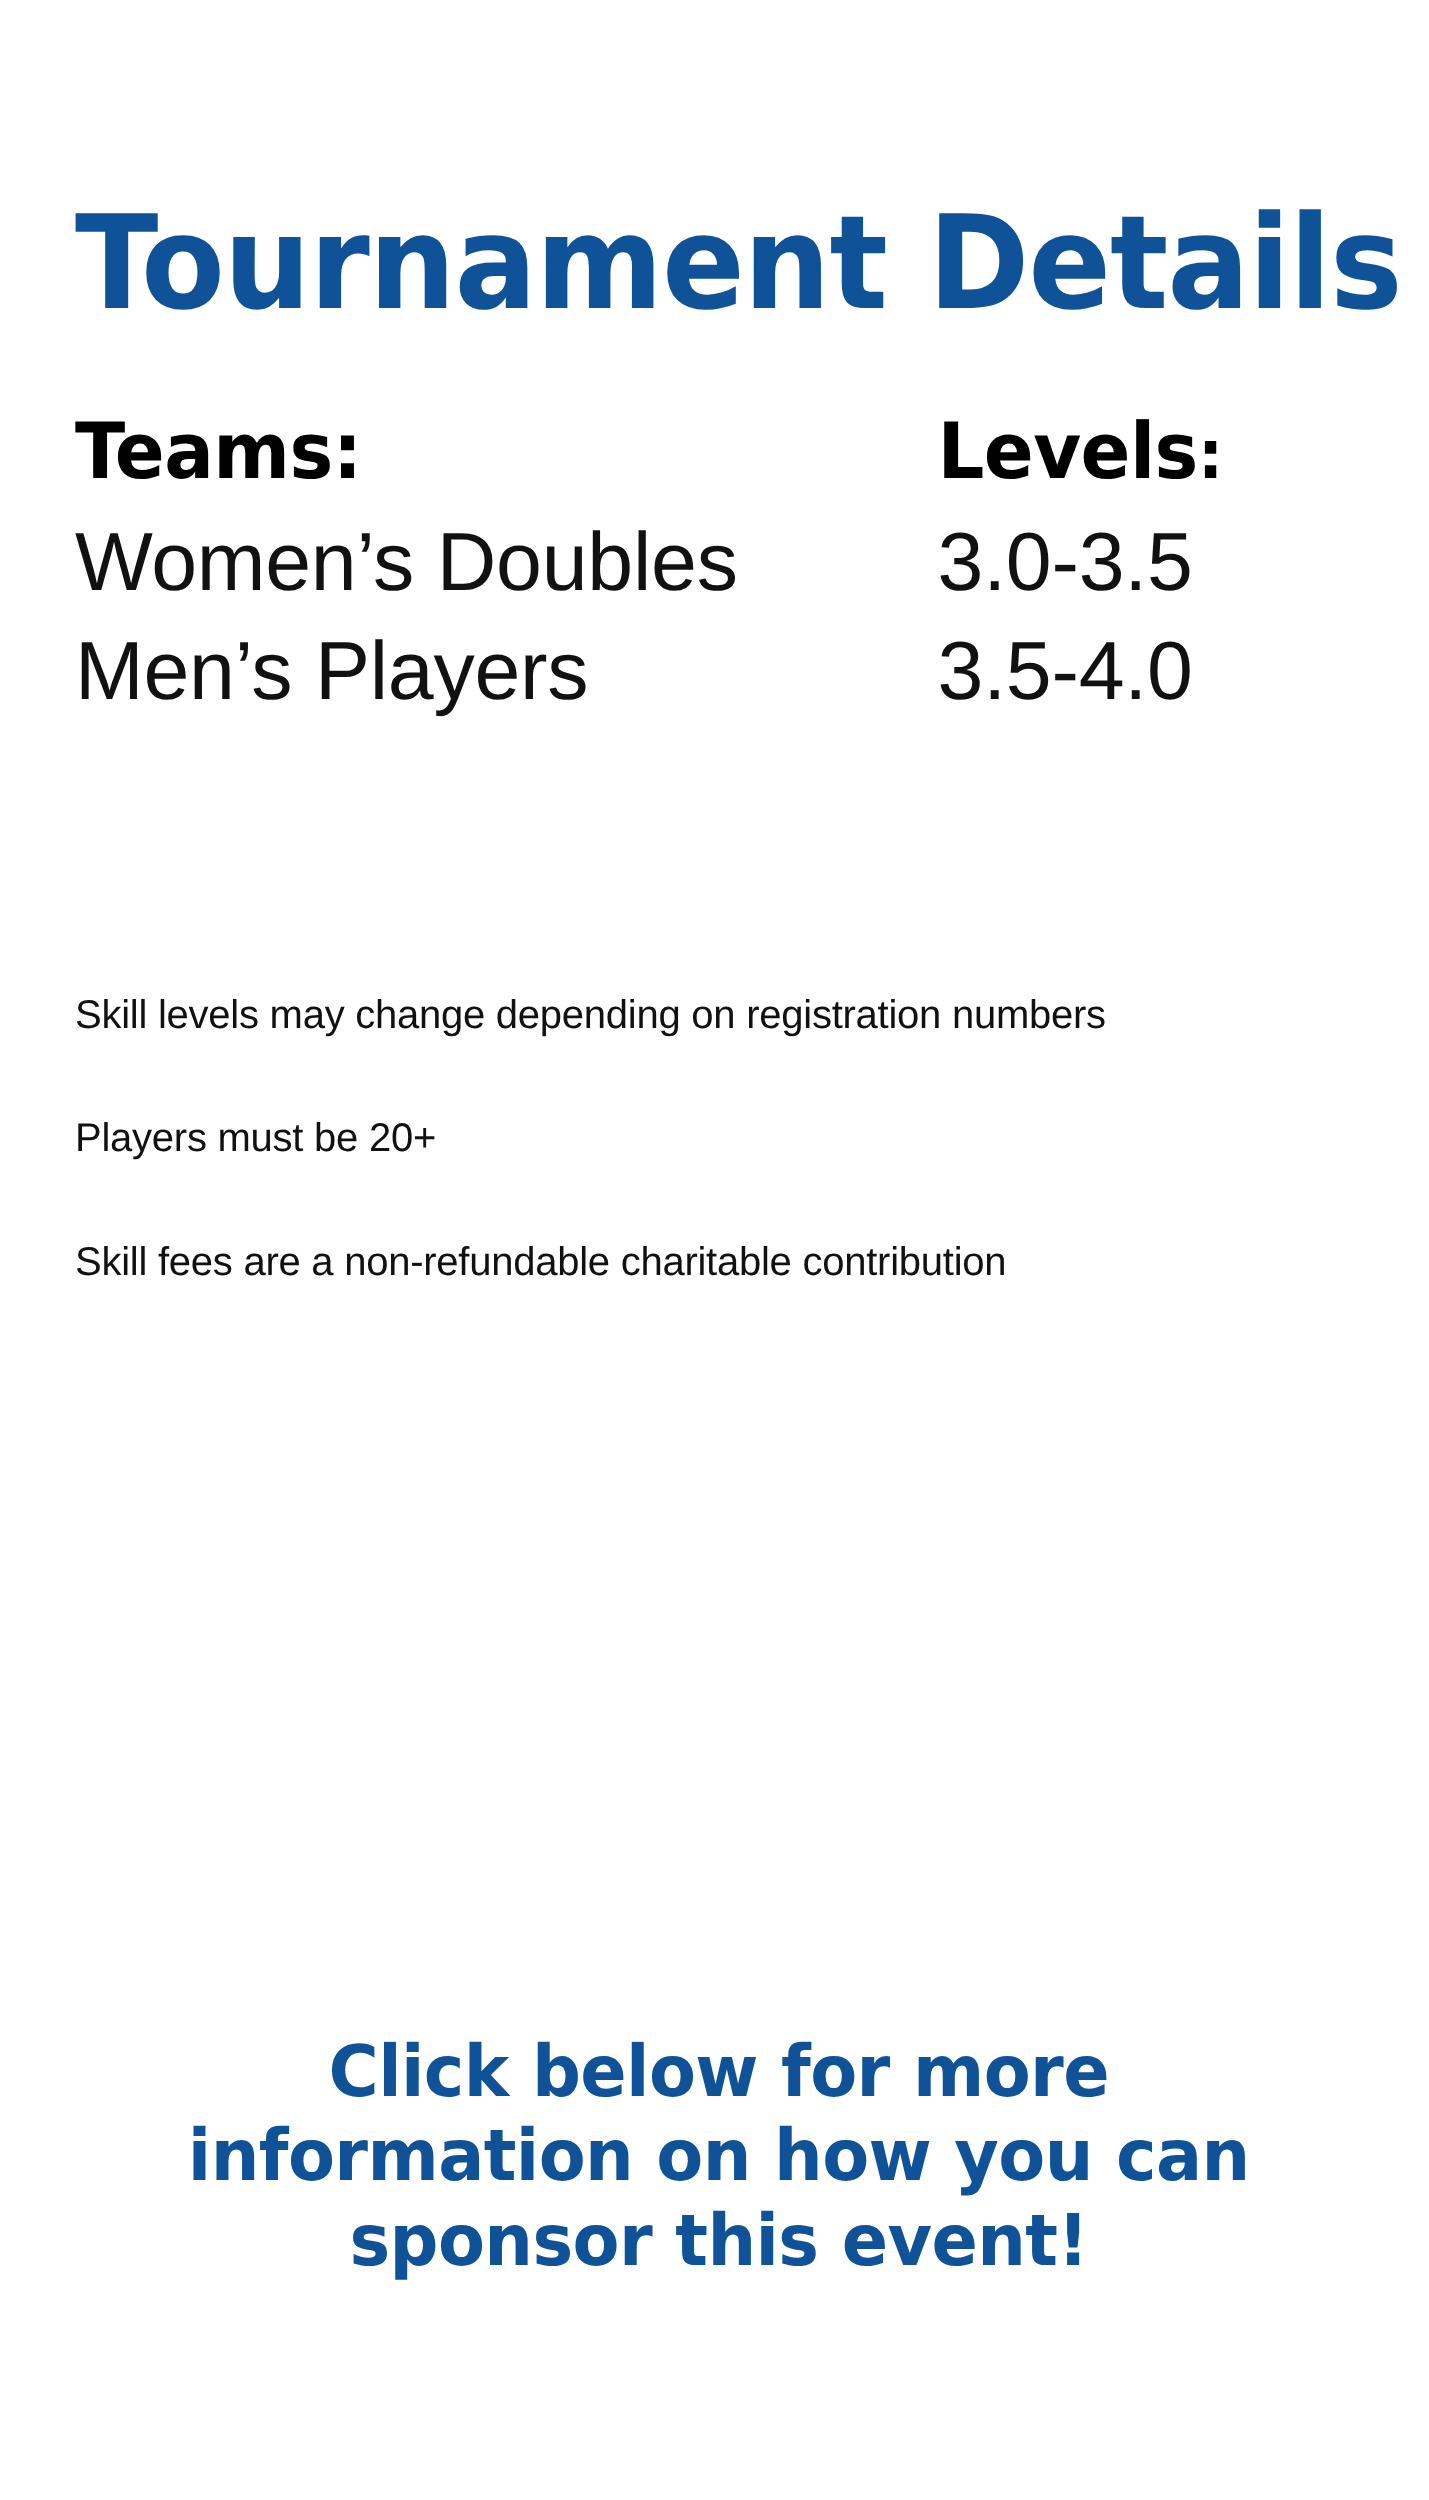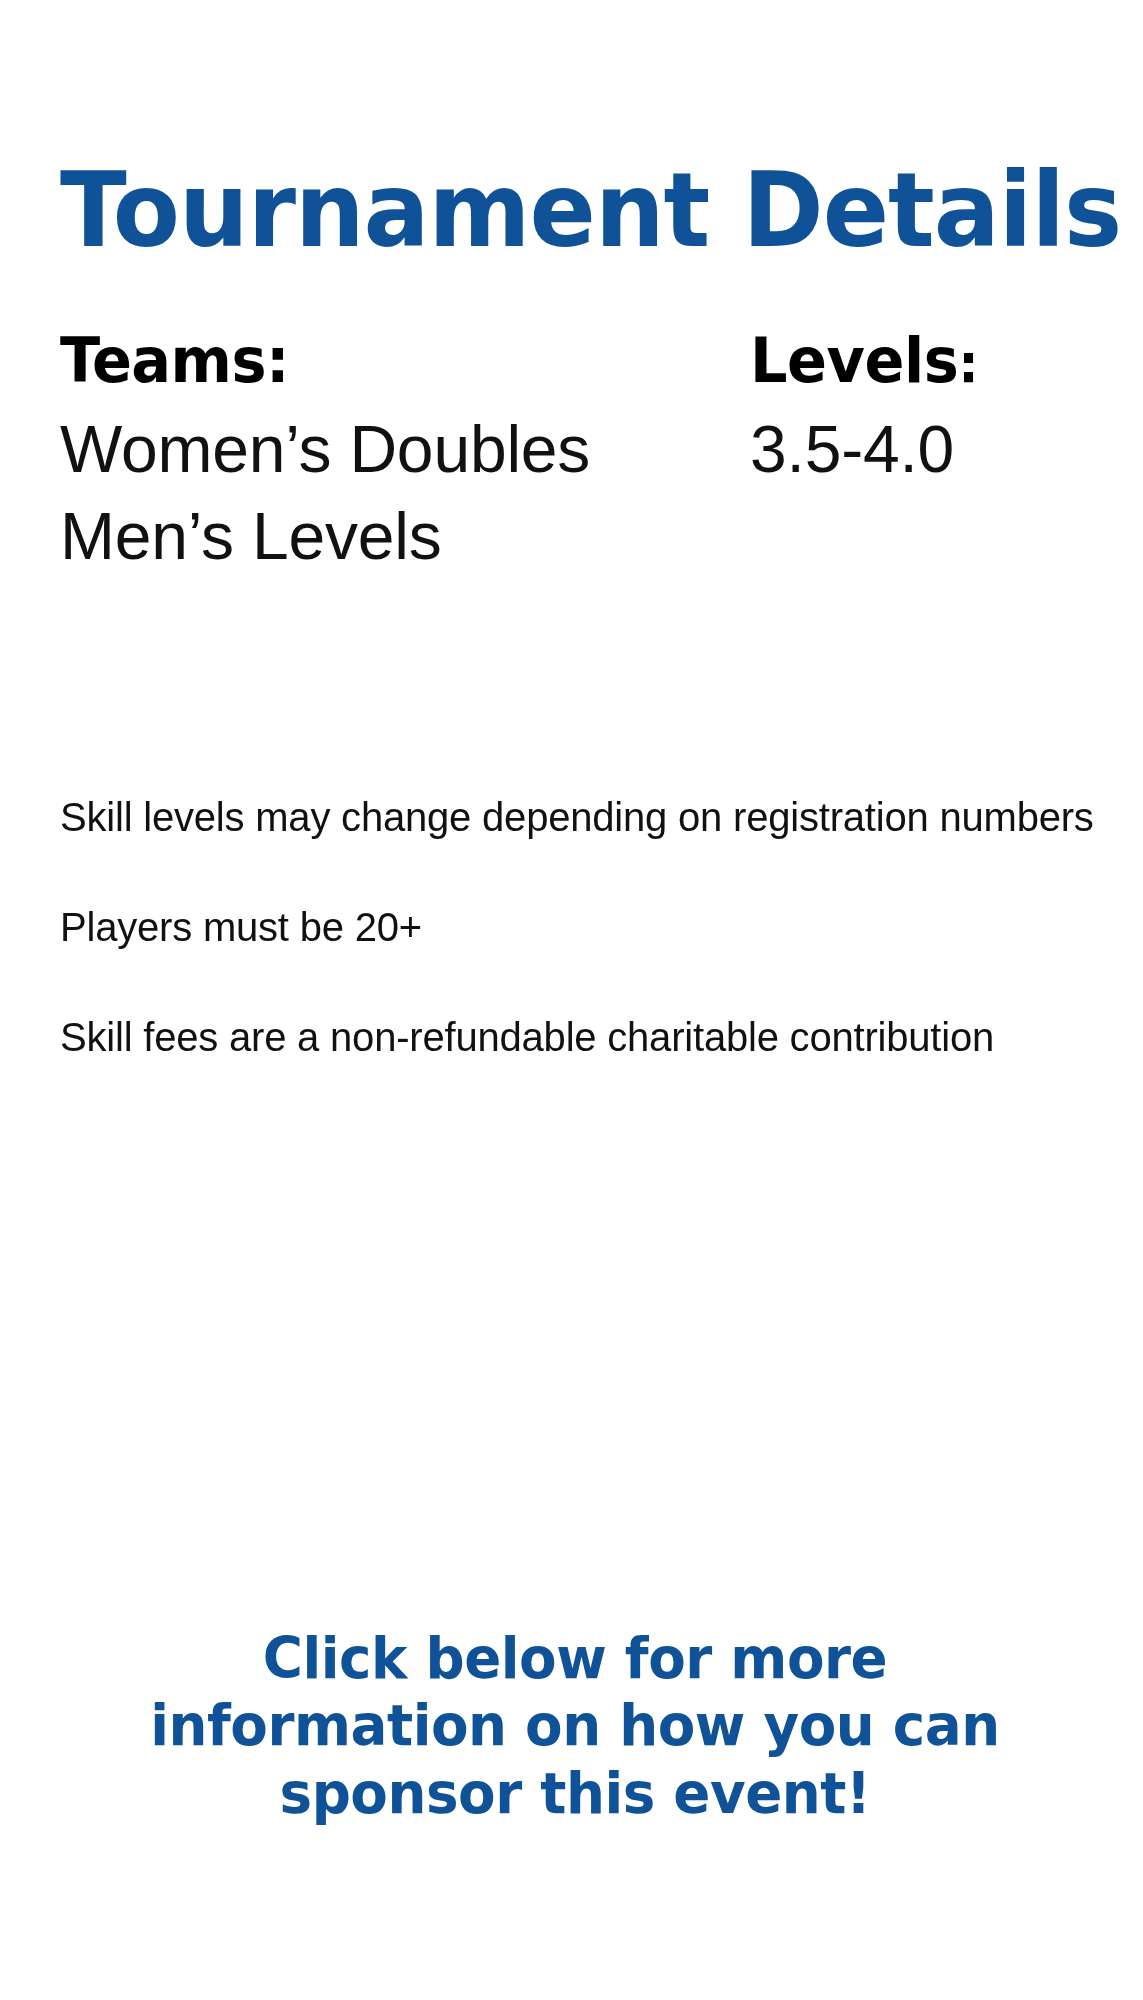--- a/index.html
+++ b/index.html
@@ -81,21 +81,21 @@
   
   .body-block {
     position: absolute;
     left: 60px;
     top: 790px;
     width: 1050px;
   }
   .para {
     font-family: "Liberation Sans", sans-serif;
     font-weight: 400;
-    font-size: 40px;
+    font-size: 32px;
     line-height: 1.35;
     color: #111111;
     letter-spacing: -0.2px;
     margin: 0 0 56px 0;
   }
   .para:last-child { margin-bottom: 0; }
 
   
   .cta {
     position: absolute;
@@ -118,25 +118,26 @@
 
 <div class="page">
 
   <h1 class="title">Tournament Details</h1>
 
   <div class="cols">
 
     <div class="col-teams">
       <div class="col-head">Teams:</div>
       <div class="col-item">Women’s Doubles</div>
-      <div class="col-item">Men’s Levels</div>
+      <div class="col-item">Men’s Players</div>
     </div>
 
     <div class="col-levels">
       <div class="col-head"><span>Levels</span><span class="colon">:</span></div>
+      <div class="col-item">3.0-3.5</div>
       <div class="col-item">3.5-4.0</div>
     </div>
 
   </div>
 
   <div class="body-block">
     <p class="para">Skill levels may change depending on registration numbers</p>
     <p class="para">Players must be 20+</p>
     <p class="para">Skill fees are a non-refundable charitable contribution</p>
   </div>

